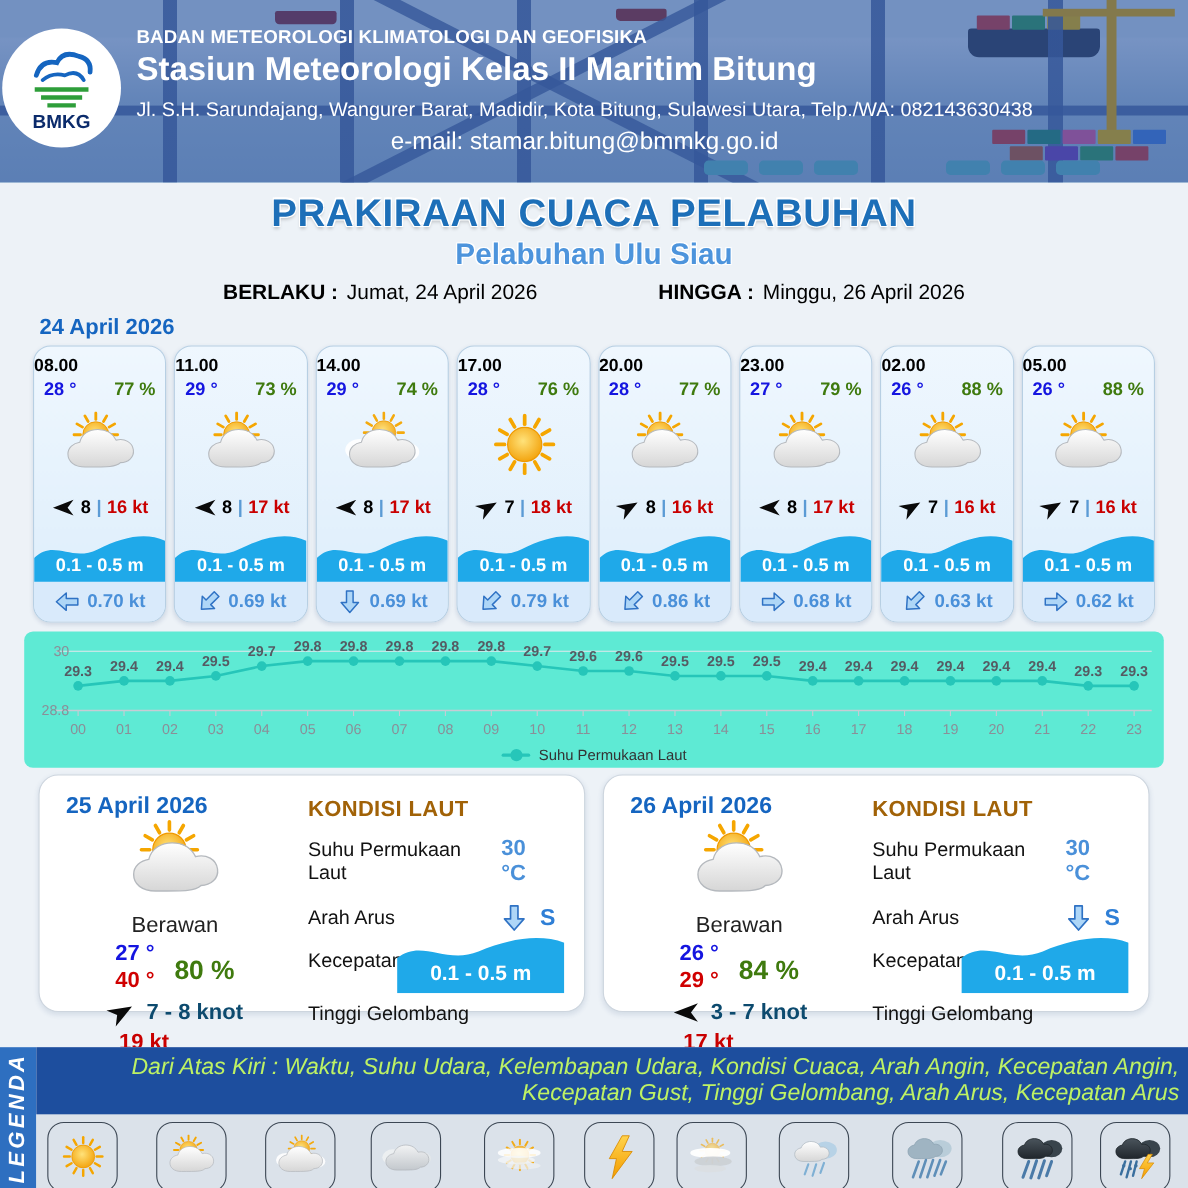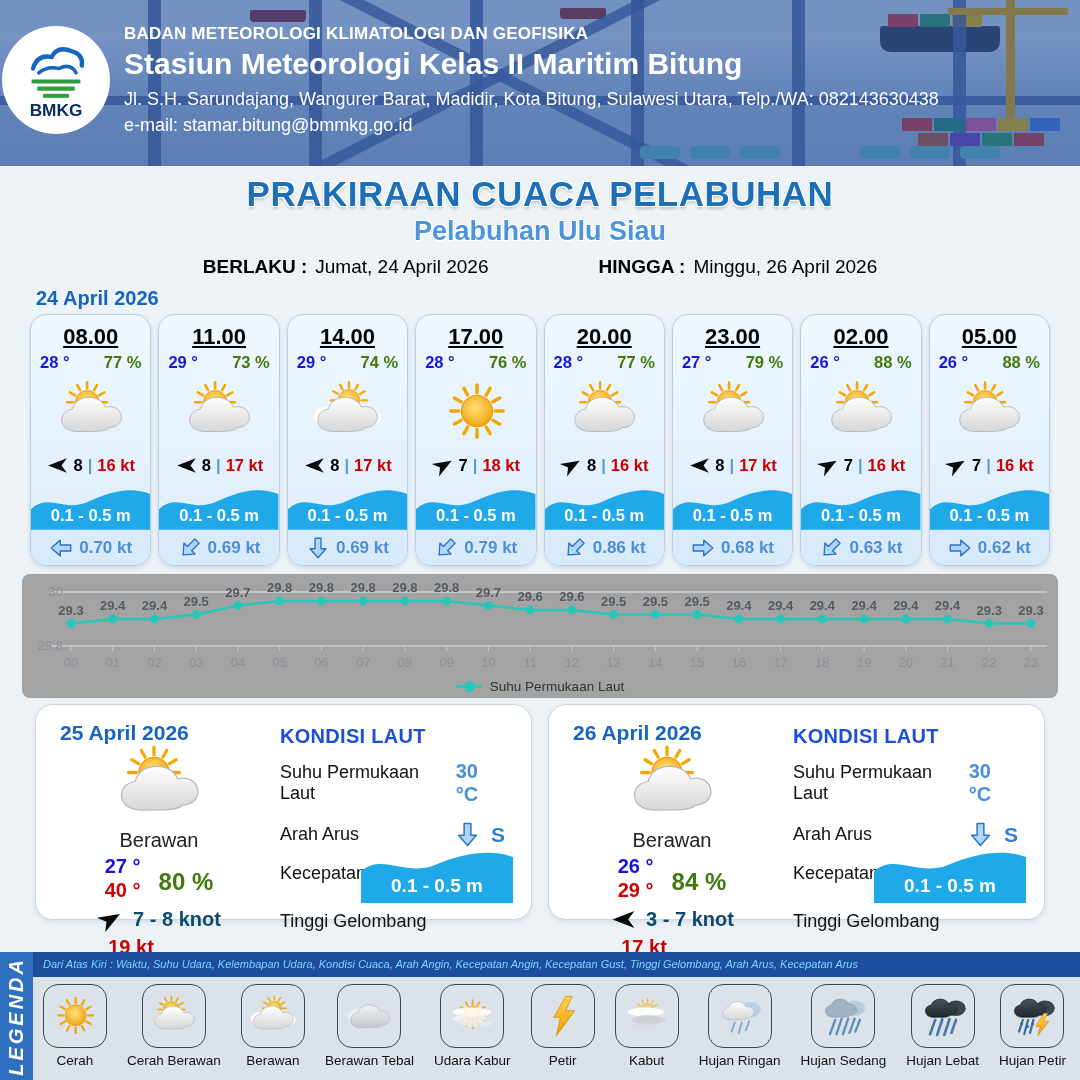--- a/index.html
+++ b/index.html
@@ -17,55 +17,55 @@
   .crane-v{position:absolute;left:1006px;top:0;width:9px;height:130px;background:#dca800;}
   .crane-h{position:absolute;left:948px;top:8px;width:120px;height:7px;background:#dca800;}
   .cont{position:absolute;width:30px;height:13px;border-radius:1px;}
   .chair{position:absolute;width:40px;height:13px;background:#58b9c4;border-radius:4px;}
   .hdr-overlay{position:absolute;inset:0;background:rgba(42,74,152,.50);}
   .logo{position:absolute;left:2px;top:26px;width:108px;height:108px;background:#fff;border-radius:50%;z-index:4;display:flex;align-items:center;justify-content:center;}
   .hdr-text{position:absolute;left:124px;top:24px;z-index:4;color:#fff;}
   .hdr-agency{font-size:17px;font-weight:bold;letter-spacing:.2px;}
   .hdr-station{font-size:30px;font-weight:bold;margin-top:3px;}
   .hdr-addr{font-size:18px;margin-top:8px;}
-  .hdr-mail{font-size:18px;margin-top:5px;}
+  .hdr-mail{font-size:22px;margin-top:5px;text-align:center;}
 
   
   .title-wrap{text-align:center;padding-top:8px;}
   .title-main{font-size:35px;font-weight:bold;letter-spacing:.5px;color:#1d6fb8;
       text-shadow:-1px -1px 0 #fff,1px -1px 0 #fff,-1px 1px 0 #fff,1px 1px 0 #fff,0 3px 3px rgba(0,0,0,.18);}
   .title-sub{font-size:27px;font-weight:bold;color:#4d94dc;margin-top:2px;
       text-shadow:-1px -1px 0 #fff,1px -1px 0 #fff,-1px 1px 0 #fff,1px 1px 0 #fff;}
   .valid-row{display:flex;justify-content:center;gap:110px;margin-top:9px;font-size:19px;color:#000000;}
   .valid-row b{font-weight:bold;margin-right:8px;}
   .date-label{margin:9px 0 4px 36px;font-size:20px;font-weight:bold;color:#1565c0;}
 
   
   .cards-row{display:flex;gap:7px;margin:0 30px;height:252px;}
   .fcard{flex:1;background:linear-gradient(180deg,#eff7fe 0%,#dcedfb 100%);border:1px solid #b7cfe3;
         border-radius:16px;overflow:hidden;display:flex;flex-direction:column;box-shadow:0 2px 4px rgba(40,70,120,.15);}
-  .f-time{text-align:center;font-weight:bold;font-size:22px;padding-top:9px;color:#000;text-decoration:underline;}
+  .f-time{font-weight:bold;font-size:16px;padding-top:9px;color:#000;}
   .f-th{display:flex;justify-content:space-between;padding:3px 9px 0;font-size:16.5px;font-weight:bold;}
   .f-temp{color:#1515e0;}
   .f-hum{color:#3f7a0e;}
   .f-icon{height:84px;display:flex;align-items:center;justify-content:center;}
   .f-icon svg{width:78px;height:64px;}
   .f-wind{display:flex;align-items:center;justify-content:center;gap:4px;font-size:16.5px;font-weight:bold;height:30px;}
   .warrow{width:23px;height:23px;display:block;}
   .f-sep{color:#5b9bd5;font-weight:bold;padding:0 1px;}
   .f-gust{color:#c90000;}
   .f-wave{position:relative;height:54px;margin-top:auto;}
   .f-wave svg{position:absolute;inset:0;width:100%;height:100%;}
   .f-wave-t{position:absolute;left:0;right:0;bottom:5px;text-align:center;color:#fff;font-weight:bold;font-size:16.5px;}
   .f-cur{background:#d9eafb;height:37px;display:flex;align-items:center;justify-content:center;gap:6px;
          color:#4a90d9;font-weight:bold;font-size:17px;}
   .barrow{width:24px;height:24px;display:block;}
 
   
-  .chart-panel{margin:8px 22px 0;background:#a3a3a3;border-radius:8px;}
+  .chart-panel{margin:8px 22px 0;background:#5eead4;border-radius:8px;}
   .chart-panel svg{display:block;margin:0 auto;}
   .vlab{font-size:13px;font-weight:bold;fill:#555b63;}
   .xlab{font-size:13px;fill:#8a8f98;}
   .ylab{font-size:13px;fill:#8a8f98;}
   .chart-legend{display:flex;align-items:center;justify-content:center;gap:8px;height:24px;font-size:13.5px;color:#333;}
   .cl-line{position:relative;width:26px;height:3px;background:#26c6b9;border-radius:2px;}
   .cl-line::after{content:"";position:absolute;left:8px;top:-4px;width:11px;height:11px;border-radius:50%;background:#26c6b9;}
 
   
   .panels{display:flex;gap:16px;margin:6px 35px 0;height:216px;}
@@ -78,39 +78,39 @@
   .dh-row{display:flex;align-items:center;gap:18px;margin-top:2px;}
   .t-stack{display:flex;flex-direction:column;line-height:1.2;font-weight:bold;font-size:20px;}
   .t-min{color:#1515e0;}
   .t-max{color:#d00000;}
   .hum-big{color:#3f7a0e;font-weight:bold;font-size:24px;padding-top:8px;}
   .wind-line{display:flex;align-items:center;gap:9px;font-weight:bold;font-size:20px;color:#0c4a6e;margin-top:4px;}
   .wind-line .warrow{width:27px;height:27px;}
   .gust-line{color:#c90000;font-weight:bold;font-size:20px;margin-top:3px;margin-left:-56px;}
 
   .sea{flex:1;padding:8px 4px 0 12px;position:relative;}
-  .sea-h{color:#1d4ed8;font-weight:bold;font-size:20px;letter-spacing:.3px;margin-bottom:12px;}
+  .sea-h{color:#a16207;font-weight:bold;font-size:20px;letter-spacing:.3px;margin-bottom:12px;}
   .sea-row{display:flex;justify-content:space-between;align-items:center;margin-bottom:15px;}
   .sea-lab{font-size:18px;color:#111;}
   .sea-val{color:#4a90d9;font-weight:bold;font-size:20px;padding-right:6px;}
   .sea-dir{display:flex;align-items:center;gap:10px;padding-right:6px;}
   .sea-dir .barrow{width:27px;height:27px;}
   .sea-dir-s{color:#2f7fd6;font-weight:bold;font-size:21px;}
   .sea-speed{text-align:right;color:#4a90d9;font-weight:bold;font-size:20px;margin:-6px 6px 10px 0;}
   .wavebox{position:absolute;right:2px;bottom:6px;width:152px;height:62px;}
   .wavebox svg{position:absolute;inset:0;width:100%;height:100%;}
   .wavebox-t{position:absolute;left:0;right:0;bottom:6px;text-align:center;color:#fff;font-weight:bold;font-size:19px;}
 
   
   .legend-footer{position:absolute;left:0;right:0;bottom:0;height:128px;display:flex;}
   .legend-bar{width:33px;background:#2e6fc0;display:flex;align-items:center;justify-content:center;}
   .legend-bar span{writing-mode:vertical-rl;transform:rotate(180deg);color:#fff;font-weight:bold;font-style:italic;
                    font-size:20px;letter-spacing:3px;}
   .legend-main{flex:1;background:#dbe2ea;display:flex;flex-direction:column;}
-  .legend-desc{background:#1d4e9e;color:#7dd3fc;font-style:italic;font-size:11px;padding:6px 8px 7px 10px;}
+  .legend-desc{background:#1d4e9e;color:#bef264;font-style:italic;font-size:21px;padding:6px 8px 7px 10px;text-align:right;}
   .tiles{display:flex;justify-content:space-between;padding:7px 14px 0 10px;}
   .tile{text-align:center;}
   .tile-box{width:62px;height:62px;border:1.7px solid #3c4754;border-radius:15px;margin:0 auto;
             display:flex;align-items:center;justify-content:center;}
   .tile-box svg{width:52px;height:44px;}
   .tile-lab{font-size:13.5px;color:#111;margin-top:5px;white-space:nowrap;}
 </style>
 </head>
 <body>
 

